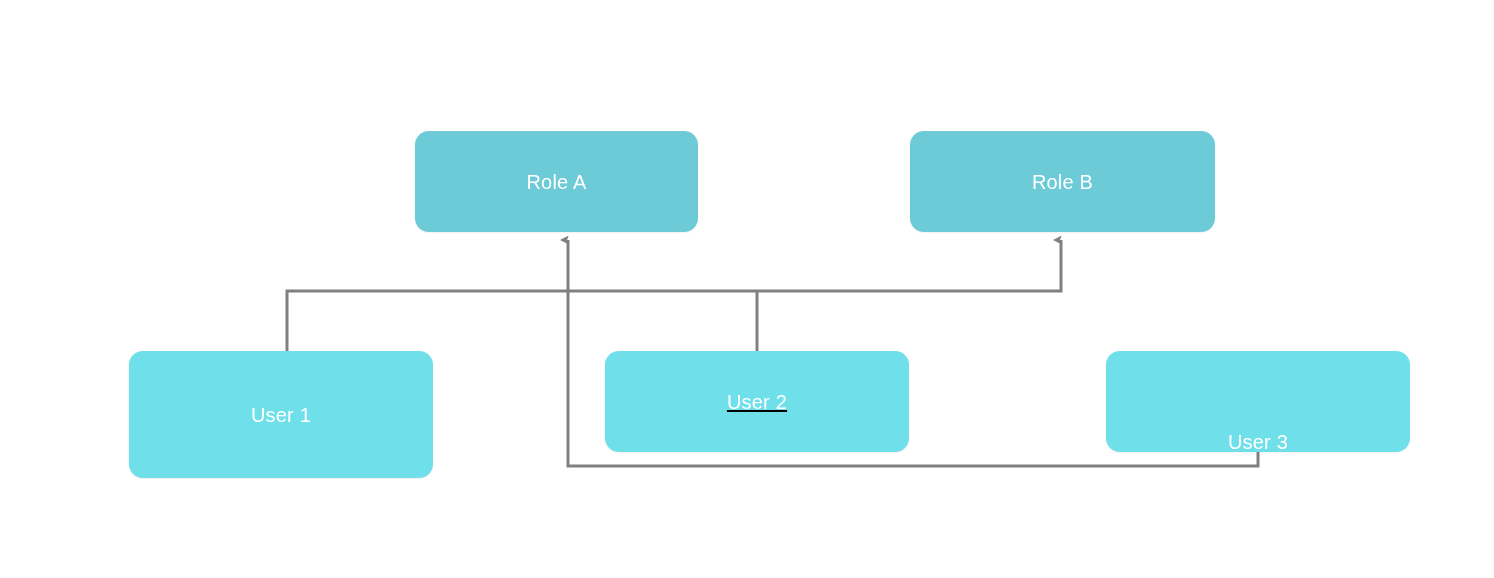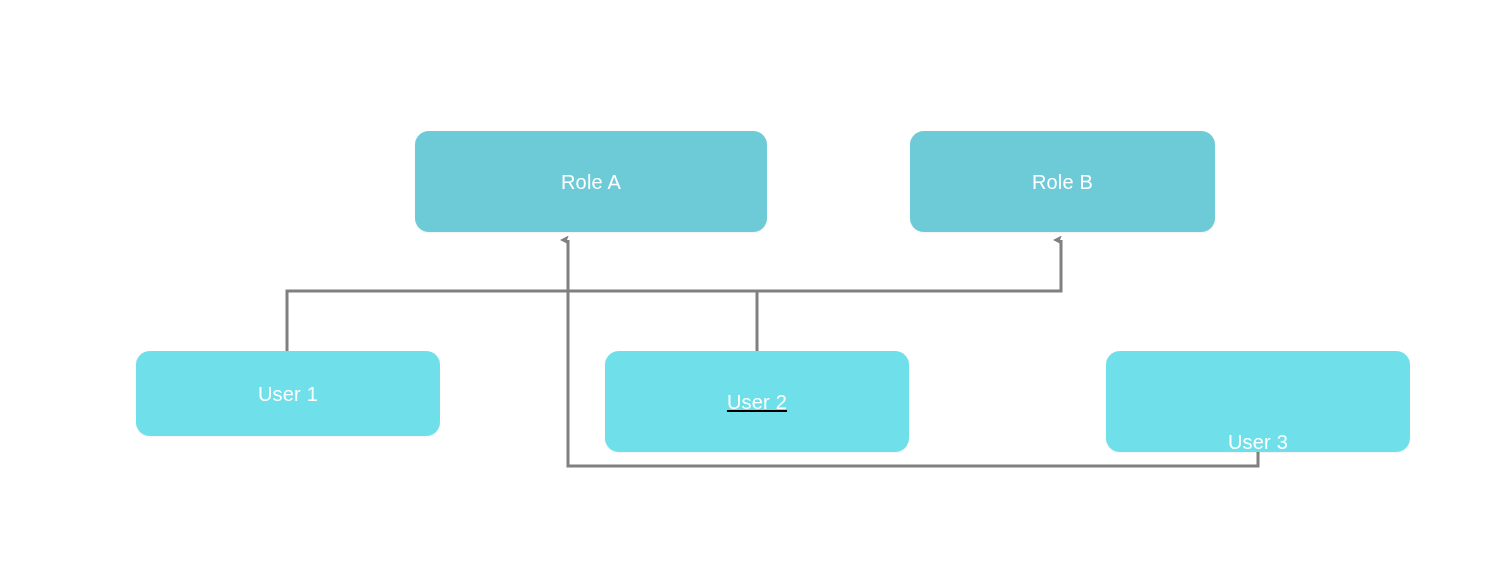--- a/index.html
+++ b/index.html
@@ -68,29 +68,29 @@
     <g fill="none" stroke="#808080" stroke-width="3" stroke-linecap="butt" stroke-linejoin="miter">
 
       <path d="M1258 452 L1258 466 L568 466 L568 240" marker-end="url(#arrowhead)"></path>
 
       <path d="M287 351 L287 291 L1061 291 L1061 240" marker-end="url(#arrowhead)"></path>
 
       <path d="M757 351 L757 291"></path>
     </g>
   </svg>
 
-  <div class="node node-role" style="left:415px; top:131px; width:352px; height:101px;">
+  <div class="node node-role" style="left:415px; top:131px; width:283px; height:101px;">
     <span class="node-label">Role A</span>
   </div>
 
   <div class="node node-role" style="left:910px; top:131px; width:305px; height:101px;">
     <span class="node-label">Role B</span>
   </div>
 
-  <div class="node node-user" style="left:136px; top:351px; width:304px; height:85px;">
+  <div class="node node-user" style="left:129px; top:351px; width:304px; height:127px;">
     <span class="node-label">User 1</span>
   </div>
 
   <div class="node node-user" style="left:605px; top:351px; width:304px; height:101px;text-decoration:underline;">
     <span class="node-label">User 2</span>
   </div>
 
   <div class="node node-user" style="left:1106px; top:351px; width:304px; height:101px;align-items:flex-end;">
     <span class="node-label">User 3</span>
   </div>

